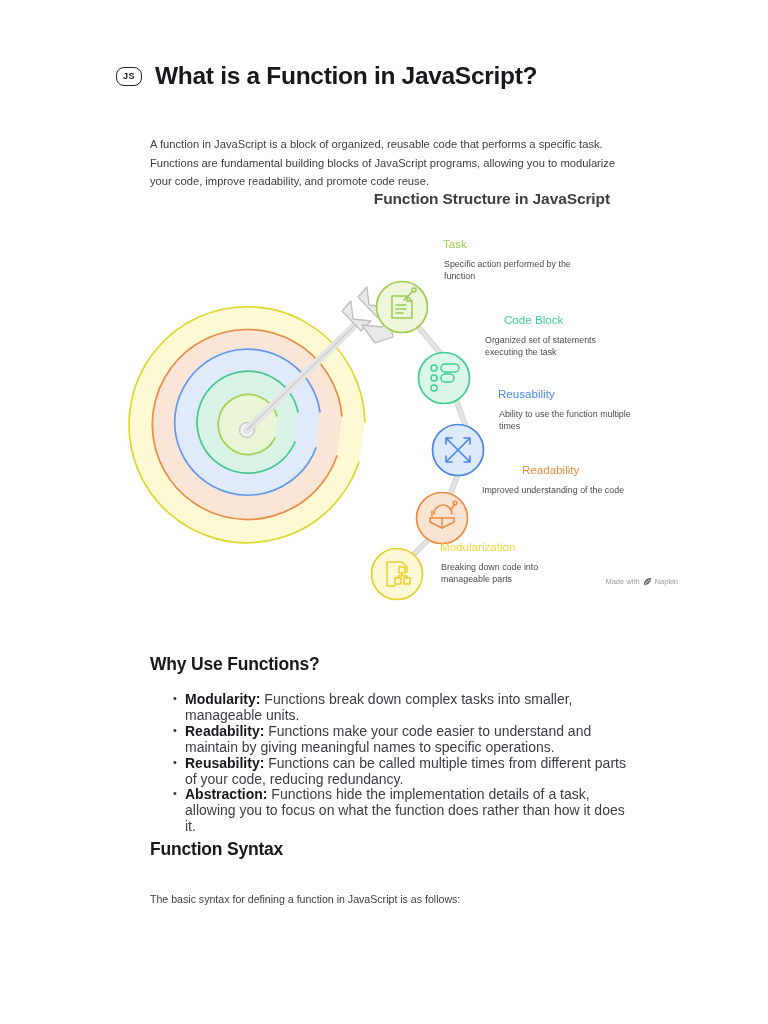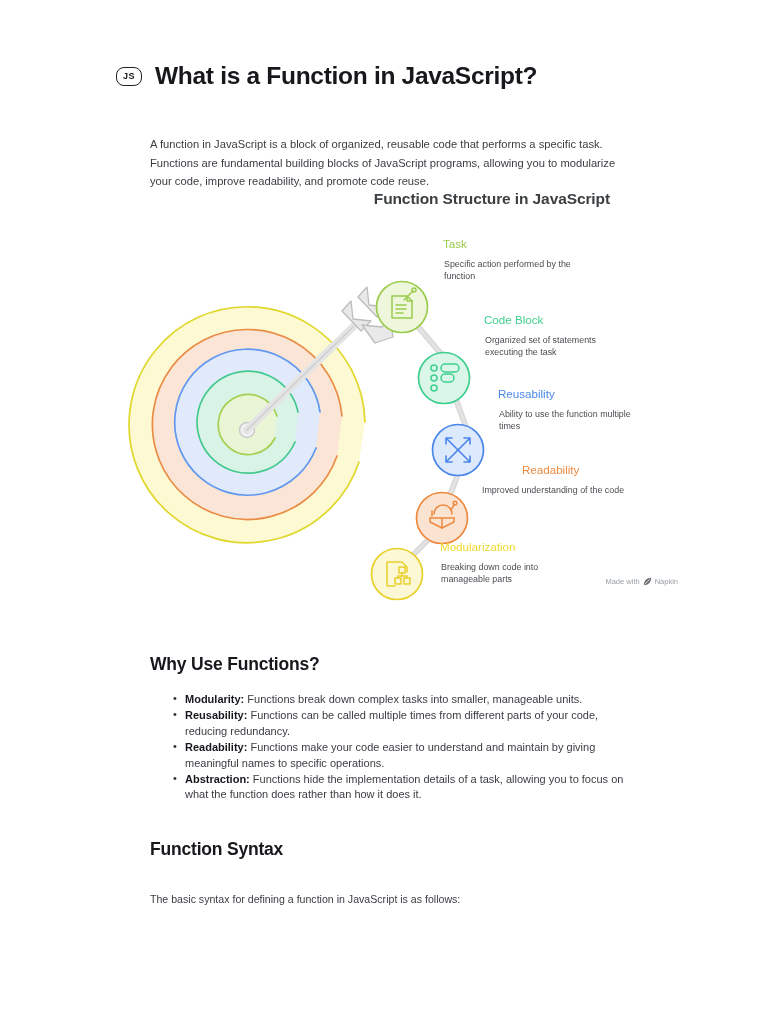--- a/index.html
+++ b/index.html
@@ -123,21 +123,21 @@
 
   ul.why-list {
     position: absolute;
     left: 168px; top: 692px;
     width: 460px;
     margin: 0; padding: 0 0 0 17px;
     list-style: none;
   }
   ul.why-list li {
     position: relative;
-    font-size: 11px;
+    font-size: 14px;
     line-height: 15.9px;
     color: #3a3d42;
     margin-bottom: 0;
     padding-left: 0;
   }
   ul.why-list li::before {
     content: "\2022";
     position: absolute;
     left: -12px; top: -1px;
     color: #2b2d31;
@@ -274,21 +274,21 @@
           <rect x="285" y="363" width="6" height="6"></rect>
           <rect x="294" y="363" width="6" height="6"></rect>
           <path d="M 292 358 L 292 361 M 288 361 L 297 361 M 288 361 L 288 363 M 297 361 L 297 363"></path>
         </g>
       </g>
     </svg>
 
     <div class="node-label" style="left:333px; top:47px; color:#9ccc4e;">Task</div>
     <div class="node-desc" style="left:334px; top:68px; width:140px;">Specific action performed by the function</div>
 
-    <div class="node-label" style="left:374px; top:123px; color:#3ecf8e;text-align:right;">Code Block</div>
+    <div class="node-label" style="left:394px; top:123px; color:#3ecf8e;text-align:right;">Code Block</div>
     <div class="node-desc" style="left:375px; top:144px; width:145px;">Organized set of statements executing the task</div>
 
     <div class="node-label" style="left:388px; top:197px; color:#4a86e8;">Reusability</div>
     <div class="node-desc" style="left:389px; top:218px; width:135px;">Ability to use the function multiple times</div>
 
     <div class="node-label" style="left:371px; top:273px; color:#ed8a3f;margin-left:41px;">Readability</div>
     <div class="node-desc" style="left:372px; top:294px; width:145px;">Improved understanding of the code</div>
 
     <div class="node-label" style="left:330px; top:350px; color:#f0d82e;">Modularization</div>
     <div class="node-desc" style="left:331px; top:371px; width:135px;">Breaking down code into manageable parts</div>
@@ -299,21 +299,21 @@
         <path d="M1 11 C1 5 5 1 11 1 C11 7 7 11 1 11 Z" fill="#6b7075"></path>
         <path d="M2 10 L9 3" stroke="#fff" stroke-width="1" fill="none"></path>
       </svg>
       <span>Napkin</span>
     </div>
   </div>
 
   <h2 class="section-title" id="why-title">Why Use Functions?</h2>
   <ul class="why-list">
     <li><b>Modularity:</b><span> Functions break down complex tasks into smaller, manageable units.</span></li>
+    <li><b>Readability:</b><span> Functions make your code easier to understand and maintain by giving meaningful names to specific operations.</span></li>
     <li><b>Reusability:</b><span> Functions can be called multiple times from different parts of your code, reducing redundancy.</span></li>
-    <li><b>Readability:</b><span> Functions make your code easier to understand and maintain by giving meaningful names to specific operations.</span></li>
     <li><b>Abstraction:</b><span> Functions hide the implementation details of a task, allowing you to focus on what the function does rather than how it does it.</span></li>
   </ul>
 
   <h2 class="section-title" id="syntax-title">Function Syntax</h2>
   <p class="syntax-lead">The basic syntax for defining a function in JavaScript is as follows:</p>
 
 </div>
 
 </body></html>

